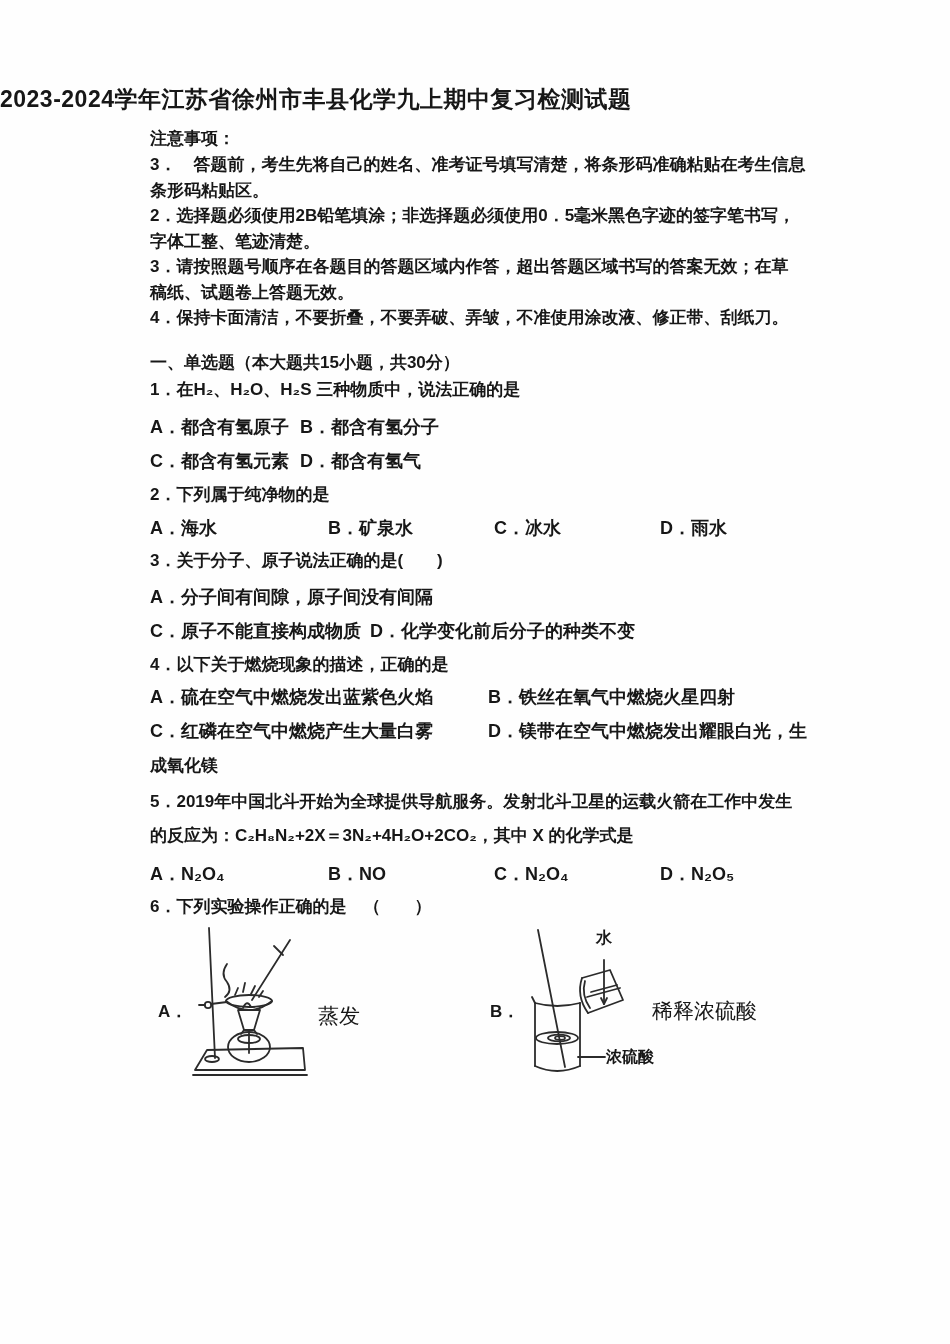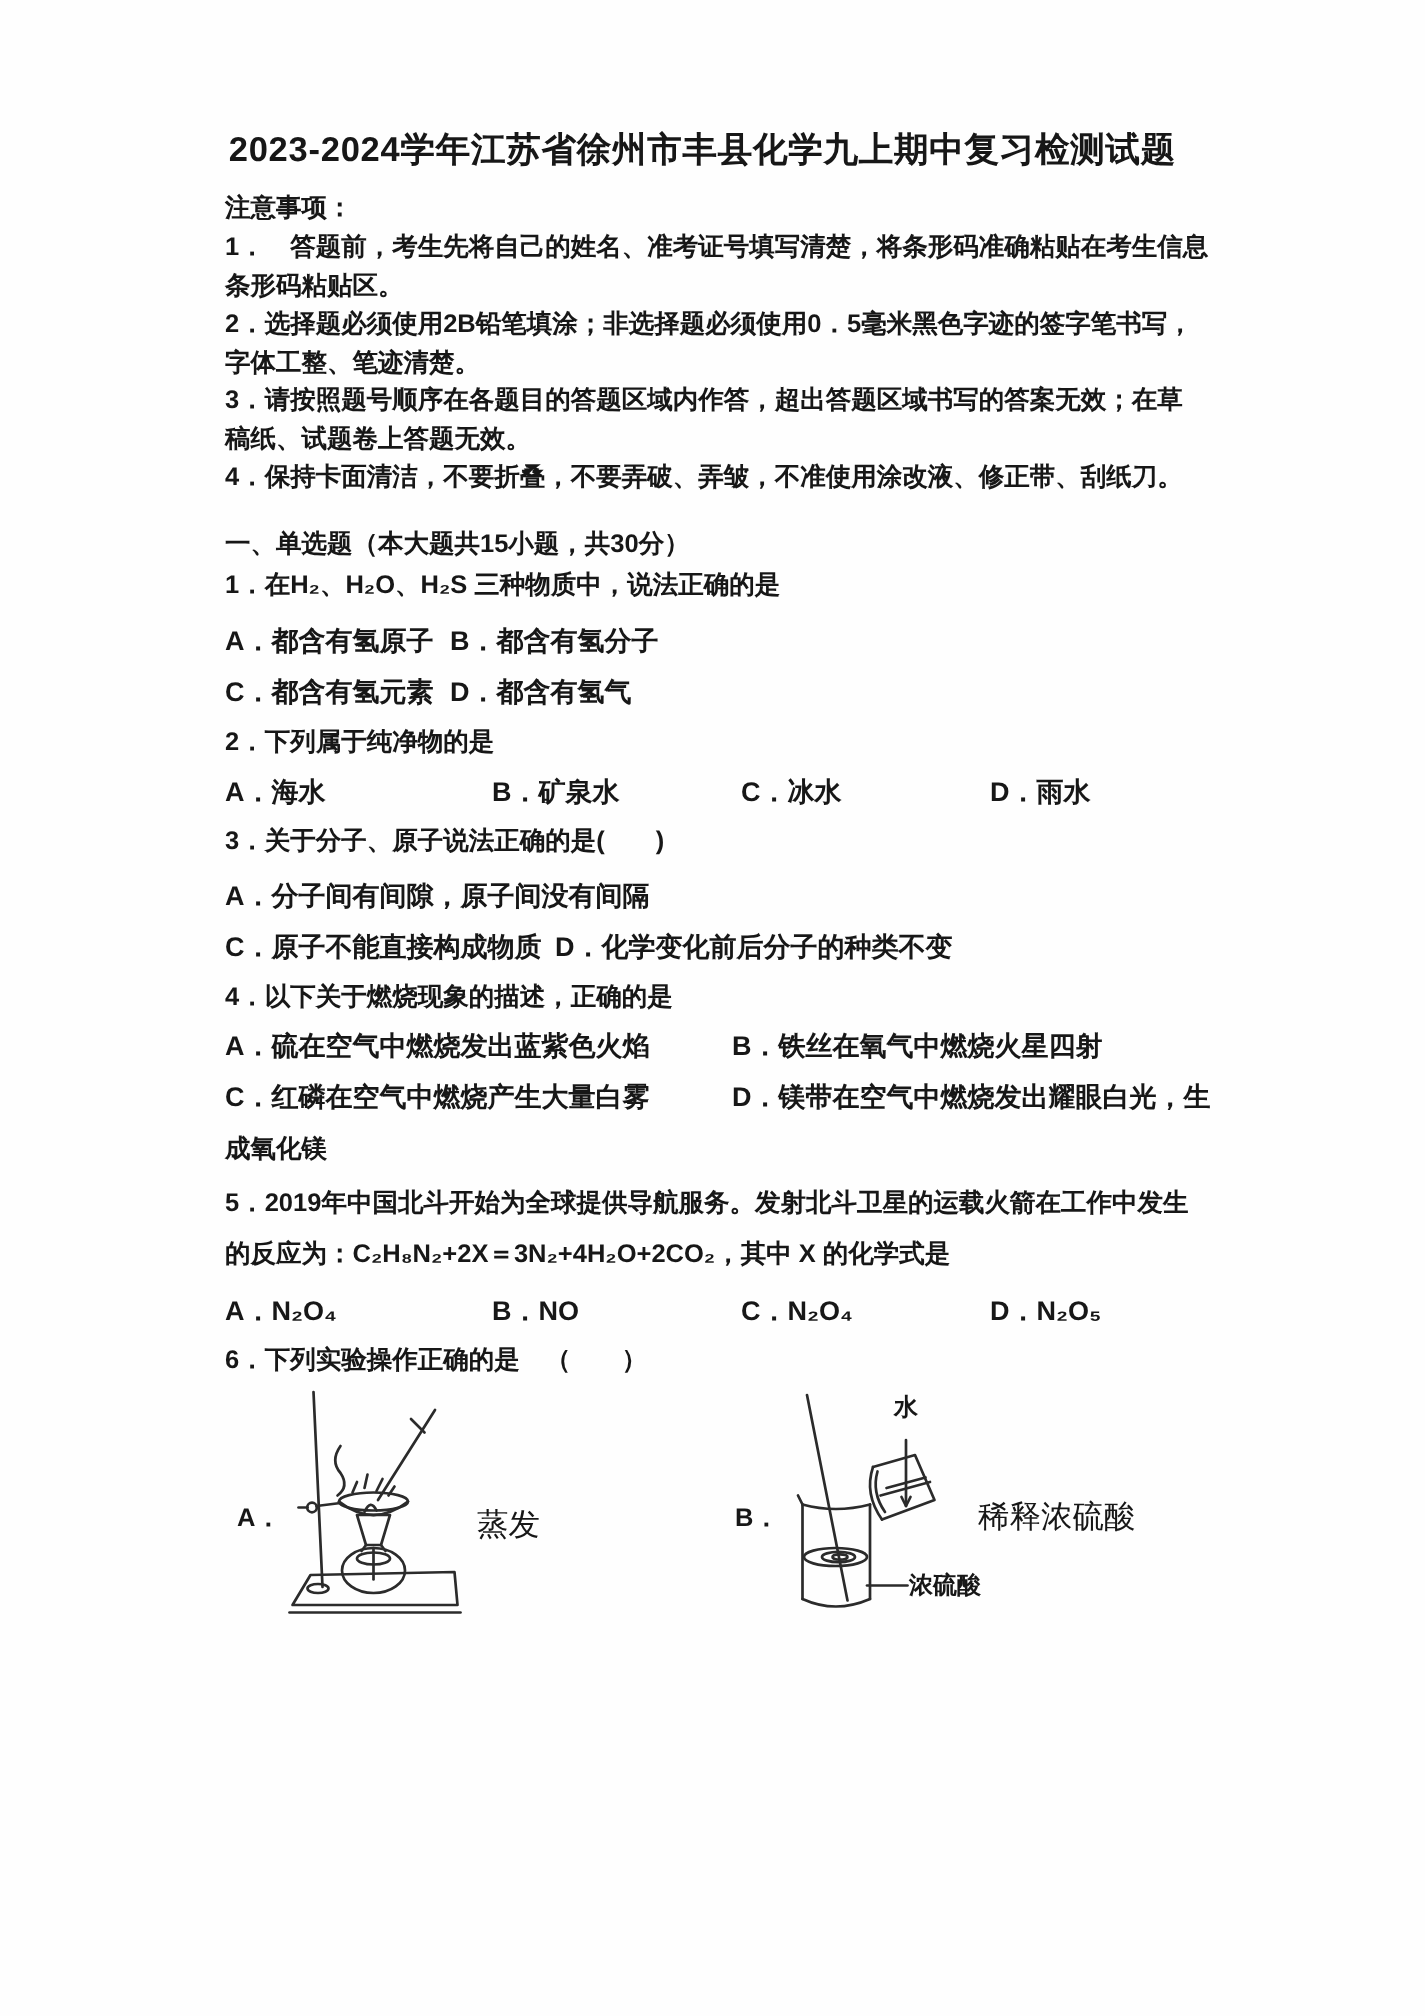--- a/index.html
+++ b/index.html
@@ -3,21 +3,21 @@
 <meta charset="utf-8">
 <style>
   html,body{margin:0;padding:0;}
   body{
     width:950px;height:1344px;position:relative;background:#ffffff;
     font-family:"Liberation Sans","DejaVu Sans",sans-serif;
     color:#171717;overflow:hidden;
   }
   .page{position:absolute;inset:0;background:#fefefe;}
   .title{
-    position:absolute;top:84px;left:0;width:784px;text-align:right;
+    position:absolute;top:84px;left:0;width:784px;text-align:left;
     font-size:23px;font-weight:800;letter-spacing:.5px;white-space:nowrap;
   }
   .ln{
     position:absolute;left:150px;font-size:17px;font-weight:700;
     line-height:22px;white-space:nowrap;
   }
   .opt{position:absolute;font-size:18px;font-weight:700;line-height:22px;white-space:nowrap;}
   .figlabel{position:absolute;font-size:17px;font-weight:700;white-space:nowrap;}
   .figcap{position:absolute;font-size:21px;font-weight:400;white-space:nowrap;}
   .smalllabel{position:absolute;font-size:16px;font-weight:700;white-space:nowrap;}
@@ -27,21 +27,21 @@
   }
 </style>
 </head>
 <body>
 
 <div class="page">
 
   <div class="title">2023-2024学年江苏省徐州市丰县化学九上期中复习检测试题</div>
 
   <div class="ln" style="top:128px">注意事项：</div>
-  <div class="ln" style="top:154px">1．　答题前，考生先将自己的姓名、准考证号填写清楚，将条形码准确粘贴在考生信息</div>
+  <div class="ln" style="top:154px">3．　答题前，考生先将自己的姓名、准考证号填写清楚，将条形码准确粘贴在考生信息</div>
   <div class="ln" style="top:180px">条形码粘贴区。</div>
   <div class="ln" style="top:205px">2．选择题必须使用2B铅笔填涂；非选择题必须使用0．5毫米黑色字迹的签字笔书写，</div>
   <div class="ln" style="top:231px">字体工整、笔迹清楚。</div>
   <div class="ln" style="top:256px">3．请按照题号顺序在各题目的答题区域内作答，超出答题区域书写的答案无效；在草</div>
   <div class="ln" style="top:282px">稿纸、试题卷上答题无效。</div>
   <div class="ln" style="top:307px">4．保持卡面清洁，不要折叠，不要弄破、弄皱，不准使用涂改液、修正带、刮纸刀。</div>
 
   <div class="ln" style="top:352px">一、单选题（本大题共15小题，共30分）</div>
 
   <div class="ln" style="top:379px">1．在H₂、H₂O、H₂S 三种物质中，说法正确的是</div>

